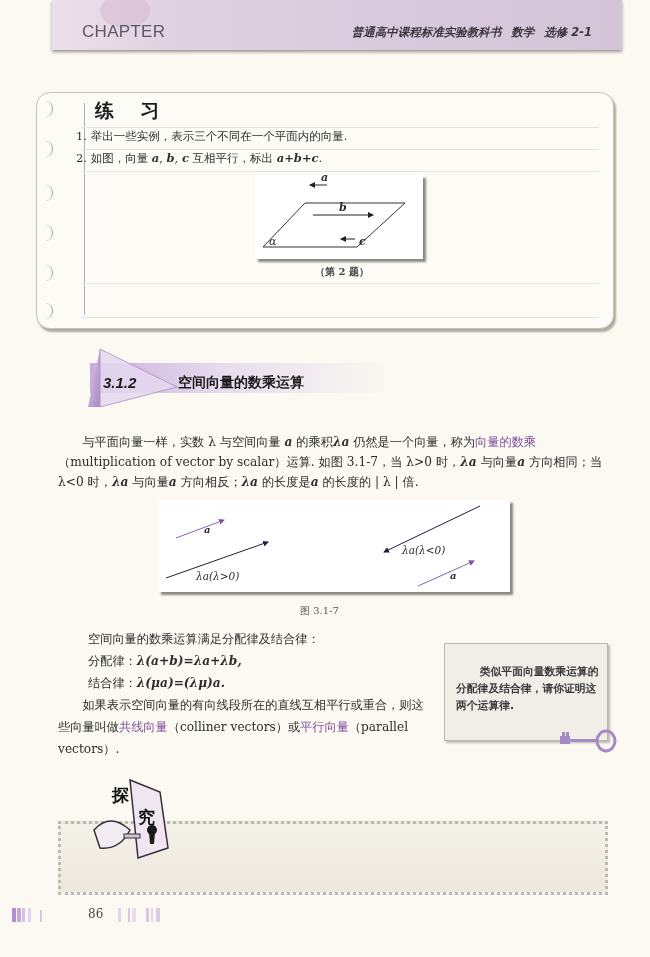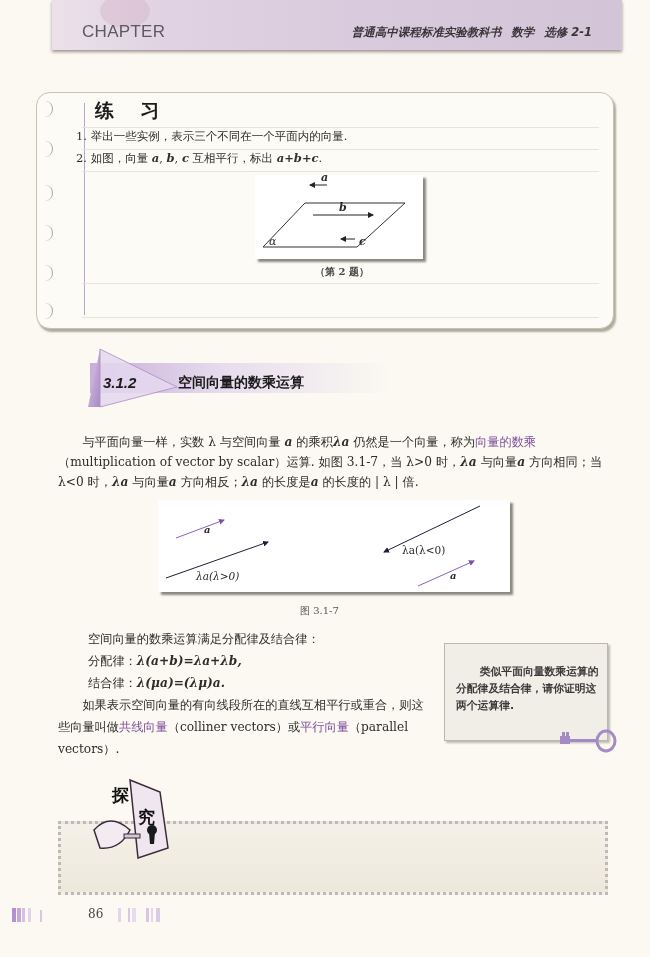--- a/index.html
+++ b/index.html
@@ -237,21 +237,21 @@
         <path d="M0,0 L6,3 L0,6 z" fill="#1e1e3c"></path>
       </marker>
     </defs>
     <line x1="18" y1="38" x2="66" y2="20" stroke="#8a62b8" stroke-width="1" marker-end="url(#ahp)"></line>
     <line x1="8" y1="78" x2="110" y2="42" stroke="#1e1e3c" stroke-width="1" marker-end="url(#ahd)"></line>
     <line x1="322" y1="6" x2="226" y2="52" stroke="#1e1e3c" stroke-width="1" marker-end="url(#ahd)"></line>
     <line x1="260" y1="86" x2="316" y2="61" stroke="#8a62b8" stroke-width="1" marker-end="url(#ahp)"></line>
   </svg>
   <span class="abs" style="left:46px; top:24px; font-size:10px; font-style:italic; font-weight:bold;">a</span>
   <span class="abs" style="left:38px; top:70px; font-size:10.5px; font-style:italic;">λa(λ&gt;0)</span>
-  <span class="abs" style="left:244px; top:44px; font-size:10.5px; ">λa(λ&lt;0)</span>
+  <span class="abs" style="left:244px; top:44px; font-size:10.5px; font-style:italic;">λa(λ&lt;0)</span>
   <span class="abs" style="left:292px; top:70px; font-size:10px; font-style:italic; font-weight:bold;">a</span>
 </div>
 <div class="abs fig7-caption">图 3.1-7</div>
 
 <div class="abs laws" style="top:628px">空间向量的数乘运算满足分配律及结合律：</div>
 <div class="abs laws" style="top:650px">
   <span>分配律：</span><i style="font-weight:bold">λ(a+b)=λa+λb,</i>
 </div>
 <div class="abs laws" style="top:672px">
   <span>结合律：</span><i style="font-weight:bold">λ(μa)=(λμ)a.</i>

